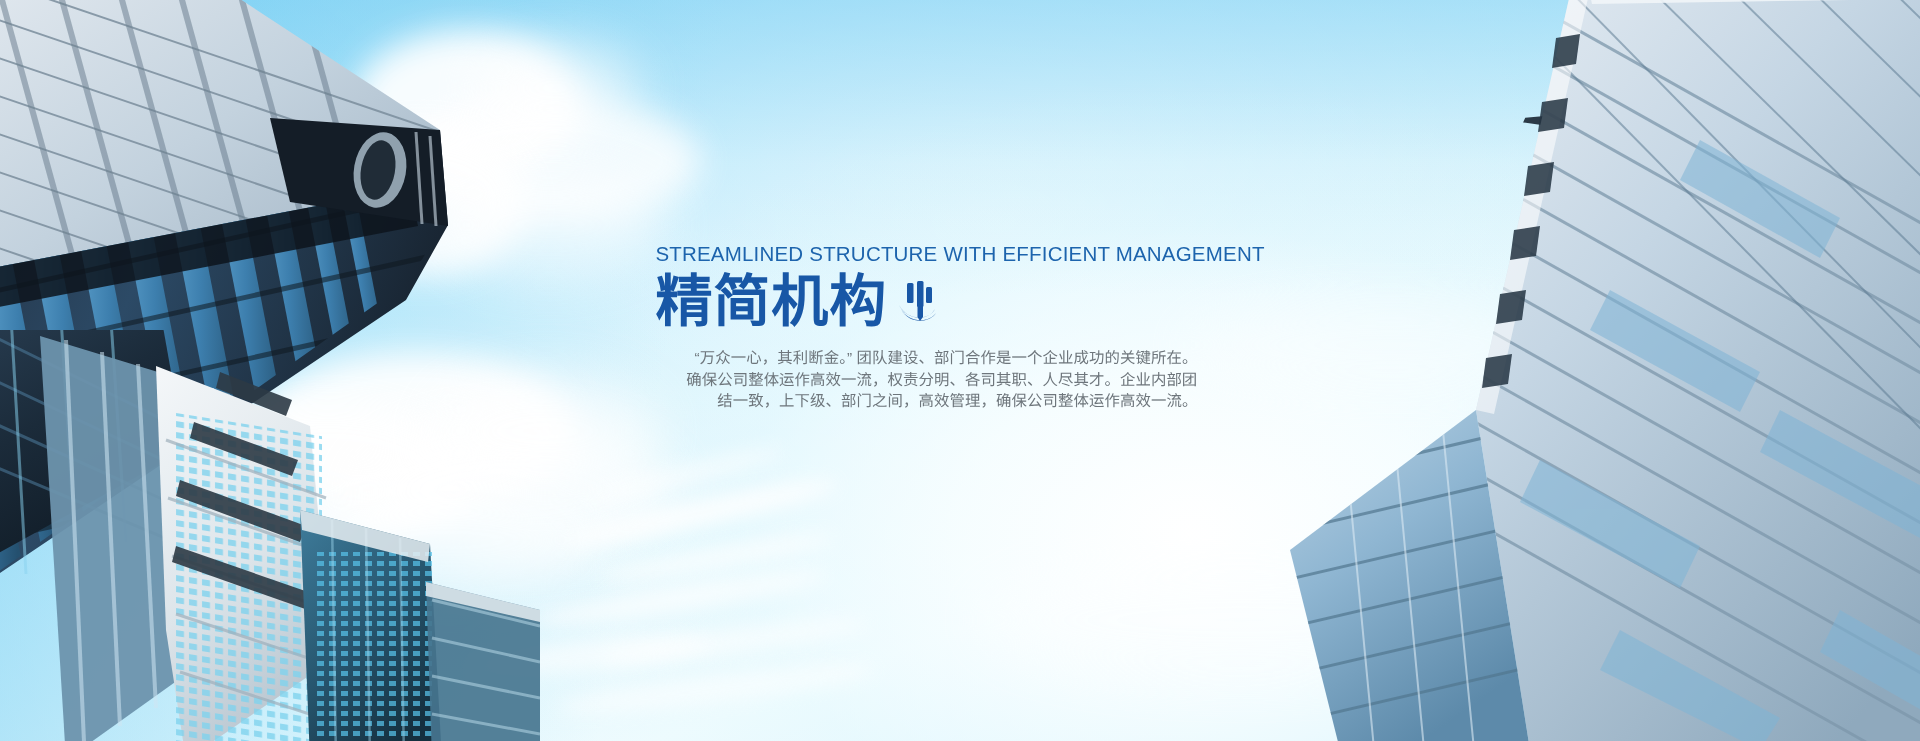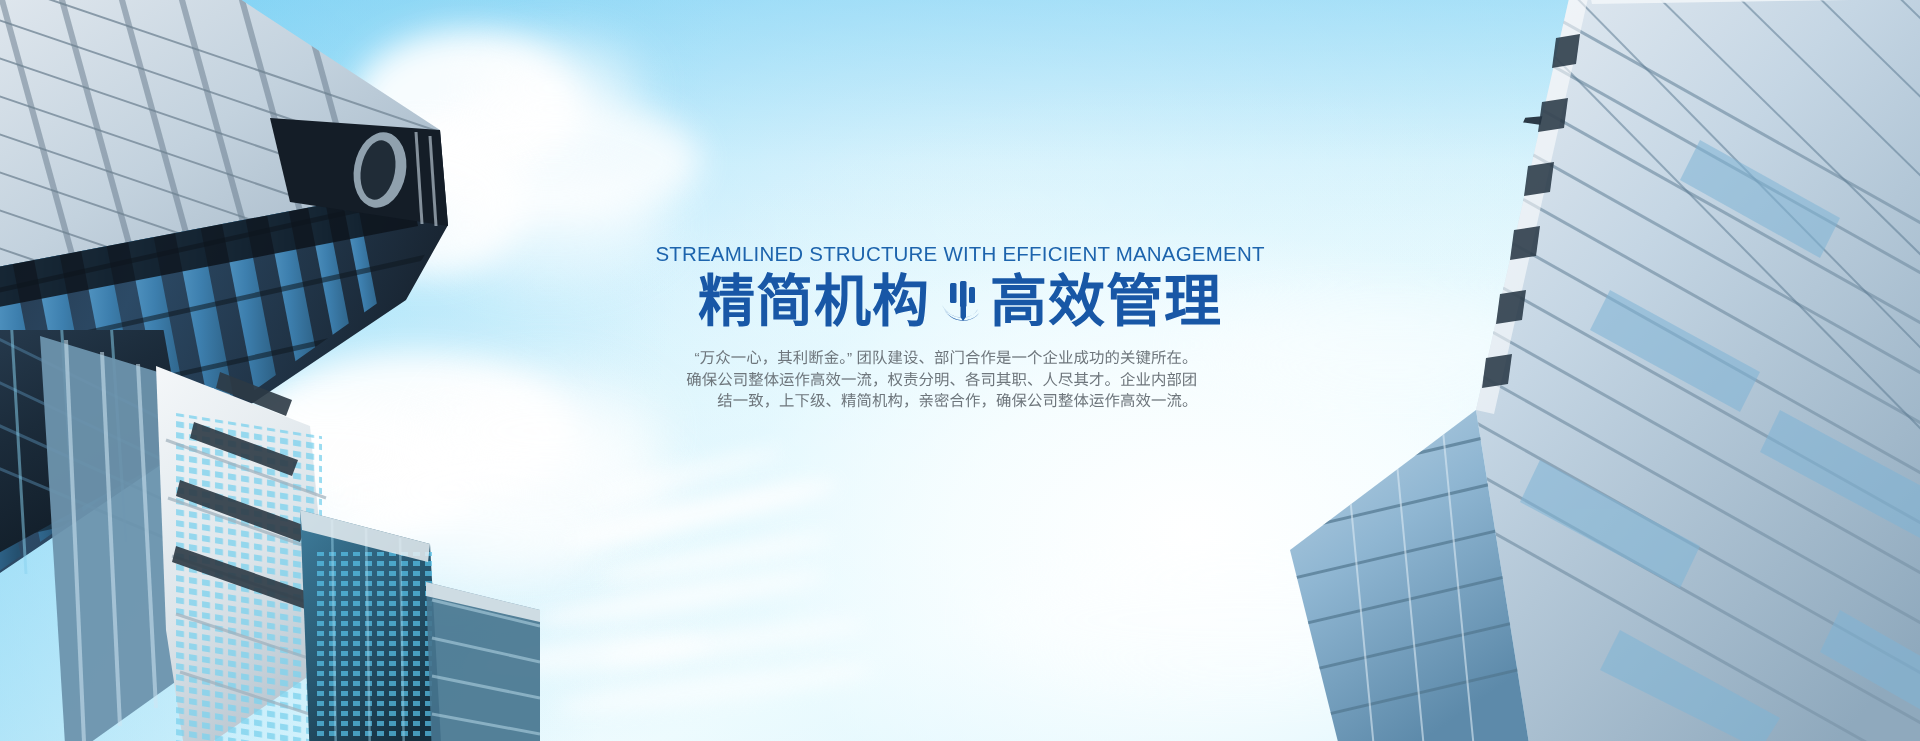--- a/index.html
+++ b/index.html
@@ -144,21 +144,20 @@
   .headline {
     margin: 4px 0 0 0;
     color: #1857a6;
     font-size: 57px;
     font-weight: 700;
     line-height: 1.12;
     letter-spacing: 1px;
     white-space: nowrap;
     display: flex;
     align-items: center;
-    justify-content: center;
     gap: 10px;
   }
   .headline .seg { display: inline-block; }
   .brandmark {
     display: inline-flex;
     width: 40px;
     height: 46px;
     align-items: center;
     justify-content: center;
     position: relative;
@@ -496,24 +495,23 @@
             <g fill="#1857a6">
               <rect x="10" y="2" width="6.5" height="20" rx="1.5"></rect>
               <rect x="20" y="0" width="6.5" height="26" rx="1.5"></rect>
               <rect x="29" y="6" width="6" height="16" rx="1.5"></rect>
               <path d="M20.5 22 L26 22 L26 36 L23 40 L20.5 36 Z"></path>
               <path d="M4 28 C10 40 30 44 39 32 C33 42 12 44 4 28 Z"></path>
               <path d="M2 24 C8 38 30 42 38 28 C32 40 10 40 2 24 Z" opacity="0.85"></path>
             </g>
           </svg>
         </span>
-        <span class="seg">高效管理</span>
       </div>
 
       <div class="body-copy">
         <p>“万众一心，其利断金。” 团队建设、部门合作是一个企业成功的关键所在。</p>
         <p>确保公司整体运作高效一流，权责分明、各司其职、人尽其才。企业内部团</p>
-        <p>结一致，上下级、精简机构，亲密合作，确保公司整体运作高效一流。</p>
+        <p>结一致，上下级、部门之间，高效管理，确保公司整体运作高效一流。</p>
       </div>
     </div>
   </div>
 
 </div>
 
 </body></html>

